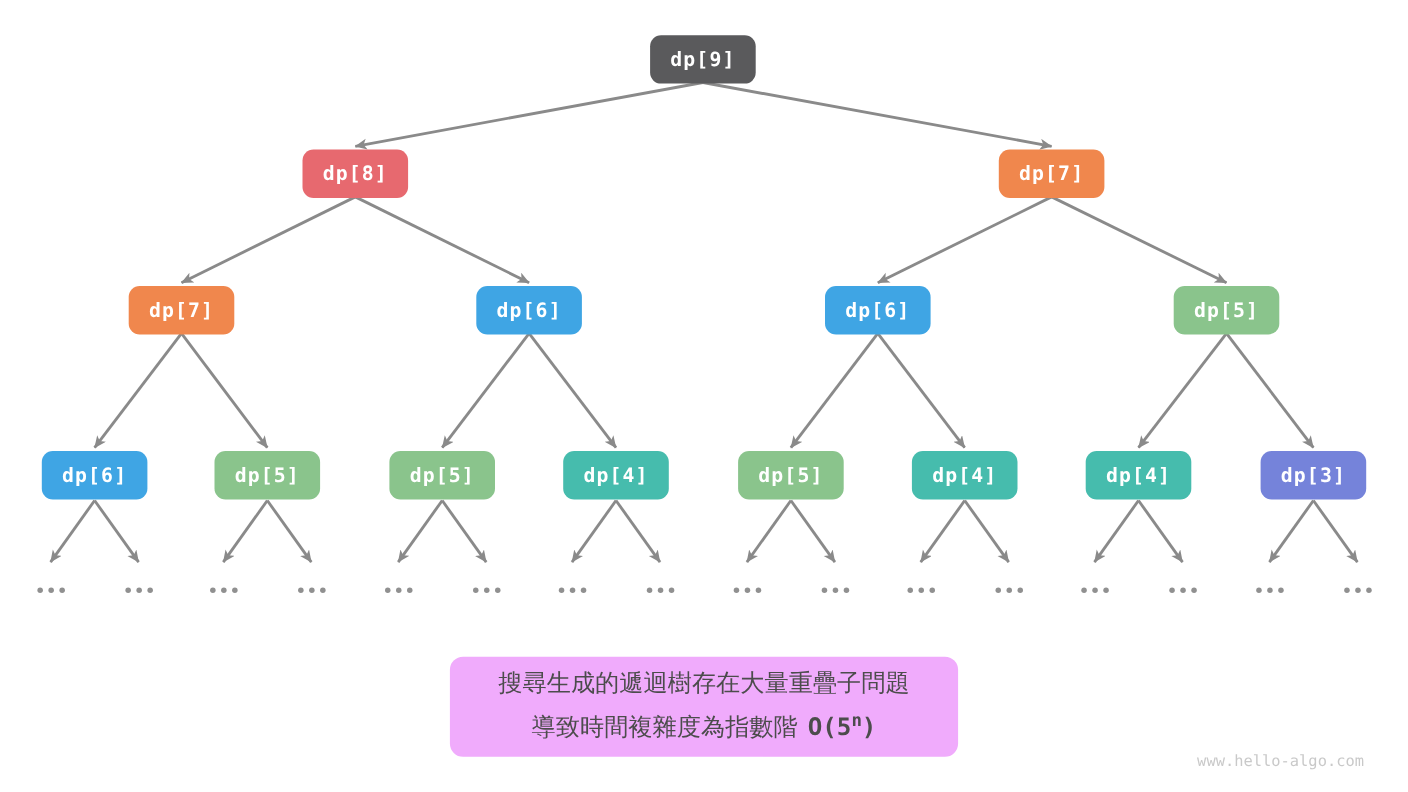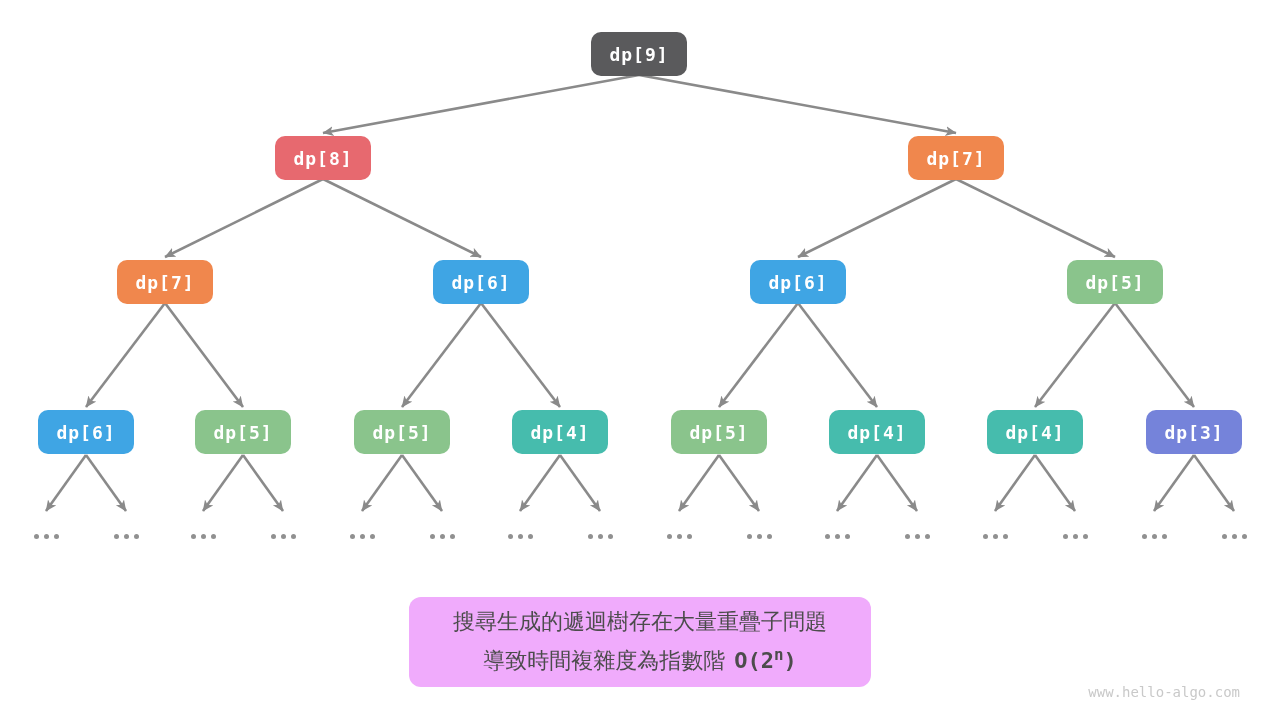--- a/index.html
+++ b/index.html
@@ -220,18 +220,18 @@
       <div class="dots" title="..." style="left: 1222px; top: 534px;">
         <i style="background: rgb(144, 144, 144);"></i>
         <i style="background: rgb(144, 144, 144);"></i>
         <i style="background: rgb(144, 144, 144);"></i>
       </div>
     </div>
 
   <div class="caption" style="background: #f0abfc; color: rgb(76, 76, 76);">
     <div>搜尋生成的遞迴樹存在大量重疊子問題</div>
     <div>
-      <span>導致時間複雜度為指數階</span><span class="formula"><span>O(2</span><span class="sup">n</span><span>)</span></span>
+      <span>導致時間複雜度為指數階</span><span class="formula"><span>O(5</span><span class="sup">n</span><span>)</span></span>
     </div>
   </div>
 
   <div class="watermark" style="color: rgb(201, 201, 201);">www.hello-algo.com</div>
 </div>
 
 </body></html>

